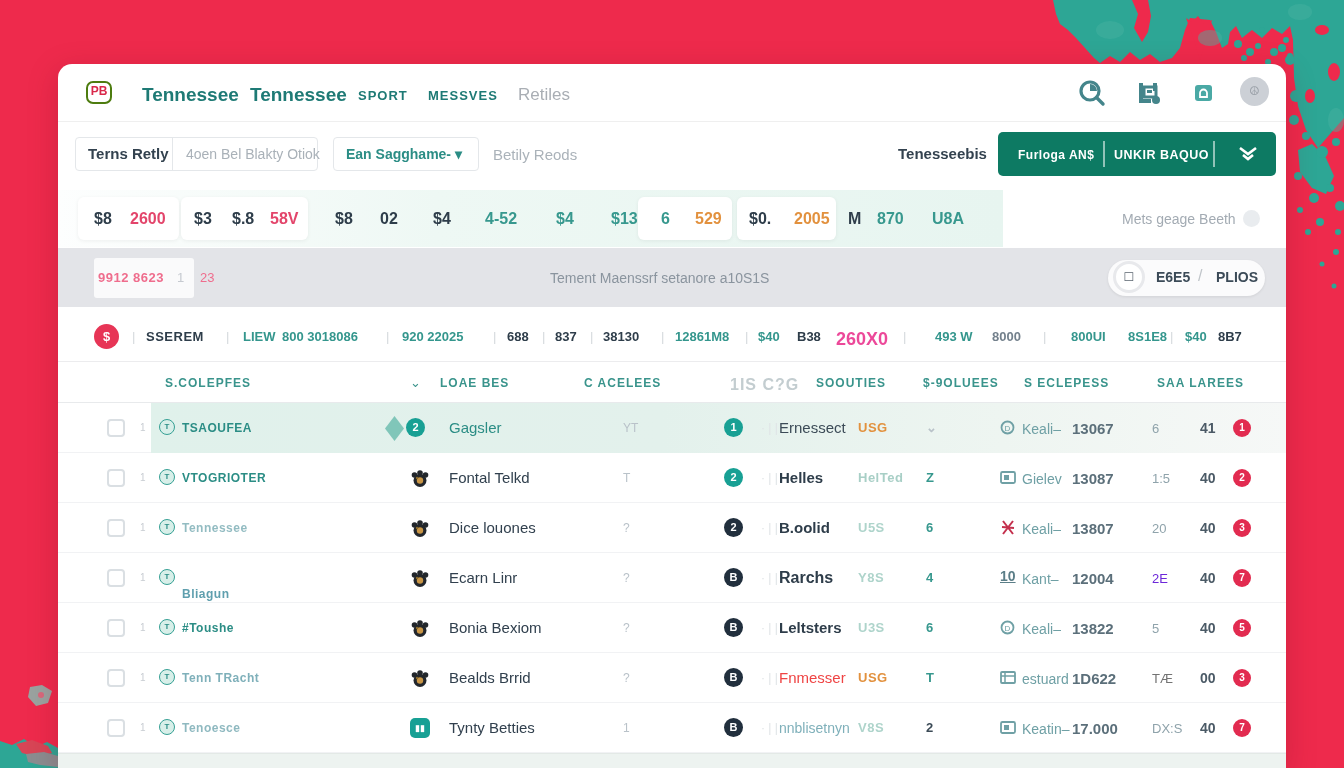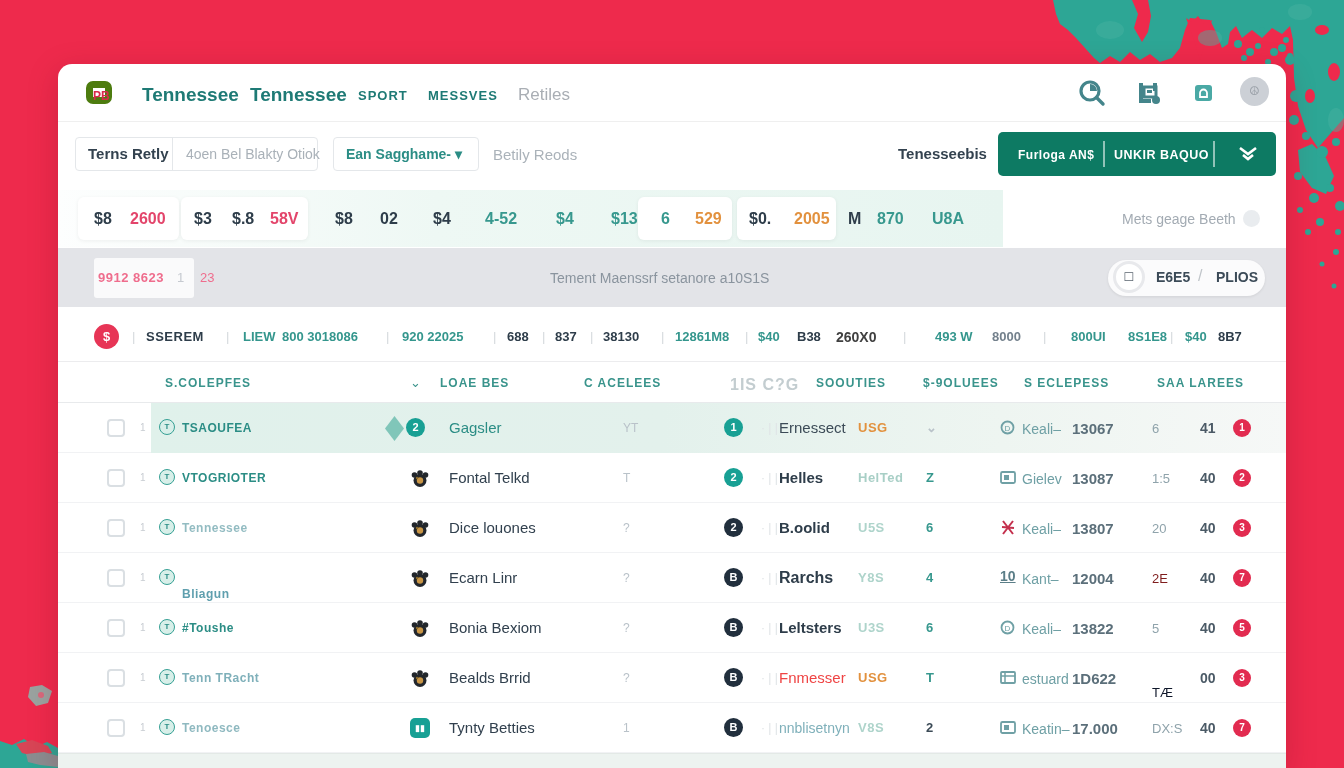--- a/index.html
+++ b/index.html
@@ -78,21 +78,21 @@
     <path d="M16,744 L32,740 48,746 52,753 38,757 22,753 Z" fill="#d84556"></path>
     <path d="M26,754 L44,752 58,756 58,767 40,765 28,762 Z" fill="#8a8d90"></path>
     <path d="M30,687 L42,685 52,691 48,703 36,706 28,697 Z" fill="#9aa3a0"></path>
     <circle cx="41" cy="695" r="3" fill="#d8697c"></circle>
   </g>
 </svg>
 
 <div class="card">
 
   <div class="nav">
-    <div class="abs" style="left:28px;top:17px;width:26px;height:23px;border:7px solid #4d7c0f;border-radius:7px;color:#d9294b;font-weight:bold;font-size:12px;text-align:center;line-height:17px;">PB</div>
+    <div class="abs" style="left:28px;top:17px;width:26px;height:23px;border:2px solid #4d7c0f;border-radius:7px;color:#d9294b;font-weight:bold;font-size:12px;text-align:center;line-height:17px;">PB</div>
     <div class="t tealtxt" style="left:84px;top:20px;font-size:19px;">Tennessee</div>
     <div class="t tealtxt" style="left:192px;top:20px;font-size:19px;">Tennessee</div>
     <div class="t tealtxt" style="left:300px;top:24px;font-size:13px;letter-spacing:1px;">SPORT</div>
     <div class="t tealtxt" style="left:370px;top:24px;font-size:13px;letter-spacing:1px;">MESSVES</div>
     <div class="t" style="left:460px;top:21px;font-size:17px;color:#a9aeb4;">Retiles</div>
 
     <svg class="abs" style="left:1020px;top:15px;" width="28" height="28" viewBox="0 0 28 28">
       <circle cx="12" cy="12" r="9" fill="none" stroke="#44858b" stroke-width="3.2"></circle>
       <path d="M12,5 a7,7 0 0 1 7,7 l-7,0 Z" fill="#44858b"></path>
       <line x1="18.5" y1="18.5" x2="25" y2="25" stroke="#44858b" stroke-width="3.4" stroke-linecap="round"></line>
@@ -186,21 +186,21 @@
     <div class="t" style="left:449px;top:22px;font-size:13px;font-weight:bold;color:#2e3d4a;">688</div>
     <div class="t" style="left:484px;top:22px;font-size:13px;color:#d5d9dd;">|</div>
     <div class="t" style="left:497px;top:22px;font-size:13px;font-weight:bold;color:#2e3d4a;">837</div>
     <div class="t" style="left:532px;top:22px;font-size:13px;color:#d5d9dd;">|</div>
     <div class="t" style="left:545px;top:22px;font-size:13px;font-weight:bold;color:#2e3d4a;">38130</div>
     <div class="t" style="left:603px;top:22px;font-size:13px;color:#d5d9dd;">|</div>
     <div class="t" style="left:617px;top:22px;font-size:13px;font-weight:bold;color:#34968d;">12861M8</div>
     <div class="t" style="left:687px;top:22px;font-size:13px;color:#d5d9dd;">|</div>
     <div class="t" style="left:700px;top:22px;font-size:13px;font-weight:bold;color:#34968d;">$40</div>
     <div class="t" style="left:739px;top:22px;font-size:13px;font-weight:bold;color:#2e3d4a;">B38</div>
-    <div class="t" style="left:778px;top:22px;font-size:14px;font-weight:bold;color:#404040;">260X0</div>
+    <div class="t" style="left:778px;top:22px;font-size:18px;font-weight:bold;color:#ec4899;">260X0</div>
     <div class="t" style="left:845px;top:22px;font-size:13px;color:#d5d9dd;">|</div>
     <div class="t" style="left:877px;top:22px;font-size:13px;font-weight:bold;color:#34968d;">493 W</div>
     <div class="t" style="left:934px;top:22px;font-size:13px;font-weight:bold;color:#73808c;">8000</div>
     <div class="t" style="left:985px;top:22px;font-size:13px;color:#d5d9dd;">|</div>
     <div class="t" style="left:1013px;top:22px;font-size:13px;font-weight:bold;color:#34968d;">800UI</div>
     <div class="t" style="left:1070px;top:22px;font-size:13px;font-weight:bold;color:#34968d;">8S1E8</div>
     <div class="t" style="left:1112px;top:22px;font-size:13px;color:#d5d9dd;">|</div>
     <div class="t" style="left:1127px;top:22px;font-size:13px;font-weight:bold;color:#34968d;">$40</div>
     <div class="t" style="left:1160px;top:22px;font-size:13px;font-weight:bold;color:#2e3d4a;">8B7</div>
   </div>
@@ -320,21 +320,21 @@
         <div class="t" style="left:391px;top:16px;font-size:15px;color:#31404e;">Ecarn Linr</div>
         <div class="t" style="left:565px;top:18px;font-size:12px;color:#b9c2c9;">?</div>
         <div class="dcirc" style="left:666px;top:15px;">B</div>
         <div class="t" style="left:703px;top:18px;font-size:12px;color:#dfe3e6;">· | |</div>
         <div class="t" style="left:721px;top:16px;font-size:16px;font-weight:bold;color:#2e3d4a;">Rarchs</div>
         <div class="t" style="left:800px;top:17px;font-size:13px;font-weight:bold;color:#aed4cb;letter-spacing:0.5px;">Y8S</div>
         <div class="t" style="left:868px;top:17px;font-size:13px;font-weight:bold;color:#37988e;">4</div>
         <div class="t" style="left:942px;top:15px;font-size:14px;font-weight:bold;color:#5b7e88;text-decoration:underline;">10</div>
         <div class="t" style="left:964px;top:18px;font-size:14px;color:#6fa0a5;">Kant–</div>
         <div class="t" style="left:1014px;top:17px;font-size:15px;font-weight:bold;color:#5b6f7a;">12004</div>
-        <div class="t" style="left:1094px;top:18px;font-size:13px;color:#7f1d1d;">2E</div>
+        <div class="t" style="left:1094px;top:18px;font-size:13px;color:#6d28d9;">2E</div>
         <div class="t" style="left:1142px;top:17px;font-size:14px;font-weight:bold;color:#4b5a66;">40</div>
         <div class="badge" style="left:1175px;top:16px;">7</div>
       </div>
     <div class="row" style="top:200px;">
         <div class="cb" style="left:49px;top:16px;"></div>
         <div class="t" style="left:82px;top:19px;font-size:10px;color:#c8cdd2;">1</div>
         <div class="teamc" style="left:101px;top:16px;">T</div>
         <div class="t" style="left:124px;top:18px;font-size:12px;font-weight:bold;color:#2b8d85;letter-spacing:0.5px;">#Toushe</div>
         <svg class="paw" style="left:352px;top:15px;" width="20" height="20" viewBox="0 0 20 20">
           <circle cx="10" cy="12.5" r="6.5" fill="#23272c"></circle>
@@ -381,21 +381,21 @@
         <div class="t" style="left:721px;top:16px;font-size:15px;font-weight:normal;color:#ef4444;">Fnmesser</div>
         <div class="t" style="left:800px;top:17px;font-size:13px;font-weight:bold;color:#e2913e;letter-spacing:0.5px;">USG</div>
         <div class="t" style="left:868px;top:17px;font-size:13px;font-weight:bold;color:#37988e;">T</div>
         <svg class="abs" style="left:942px;top:17px;" width="16" height="15" viewBox="0 0 16 15">
           <rect x="1" y="2" width="14" height="11" rx="1" fill="none" stroke="#6fa0a5" stroke-width="1.8"></rect>
           <line x1="1" y1="6" x2="15" y2="6" stroke="#6fa0a5" stroke-width="1.5"></line>
           <line x1="5" y1="2" x2="5" y2="13" stroke="#6fa0a5" stroke-width="1.5"></line>
         </svg>
         <div class="t" style="left:964px;top:18px;font-size:14px;color:#6fa0a5;">estuard</div>
         <div class="t" style="left:1014px;top:17px;font-size:15px;font-weight:bold;color:#5b6f7a;">1D622</div>
-        <div class="t" style="left:1094px;top:32px;font-size:13px;color:#0f172a;">TÆ</div>
+        <div class="t" style="left:1094px;top:18px;font-size:13px;color:#737373;">TÆ</div>
         <div class="t" style="left:1142px;top:17px;font-size:14px;font-weight:bold;color:#4b5a66;">00</div>
         <div class="badge" style="left:1175px;top:16px;">3</div>
       </div>
     <div class="row" style="top:300px;">
         <div class="cb" style="left:49px;top:16px;"></div>
         <div class="t" style="left:82px;top:19px;font-size:10px;color:#c8cdd2;">1</div>
         <div class="teamc" style="left:101px;top:16px;">T</div>
         <div class="t" style="left:124px;top:18px;font-size:12px;font-weight:bold;color:#8fb9c0;letter-spacing:0.5px;">Tenoesce</div>
         <div class="abs" style="left:352px;top:15px;width:20px;height:20px;border-radius:5px;background:#17a094;color:#fff;font-size:9px;text-align:center;line-height:20px;">▮▮</div>
         <div class="t" style="left:391px;top:16px;font-size:15px;color:#31404e;">Tynty Betties</div>

